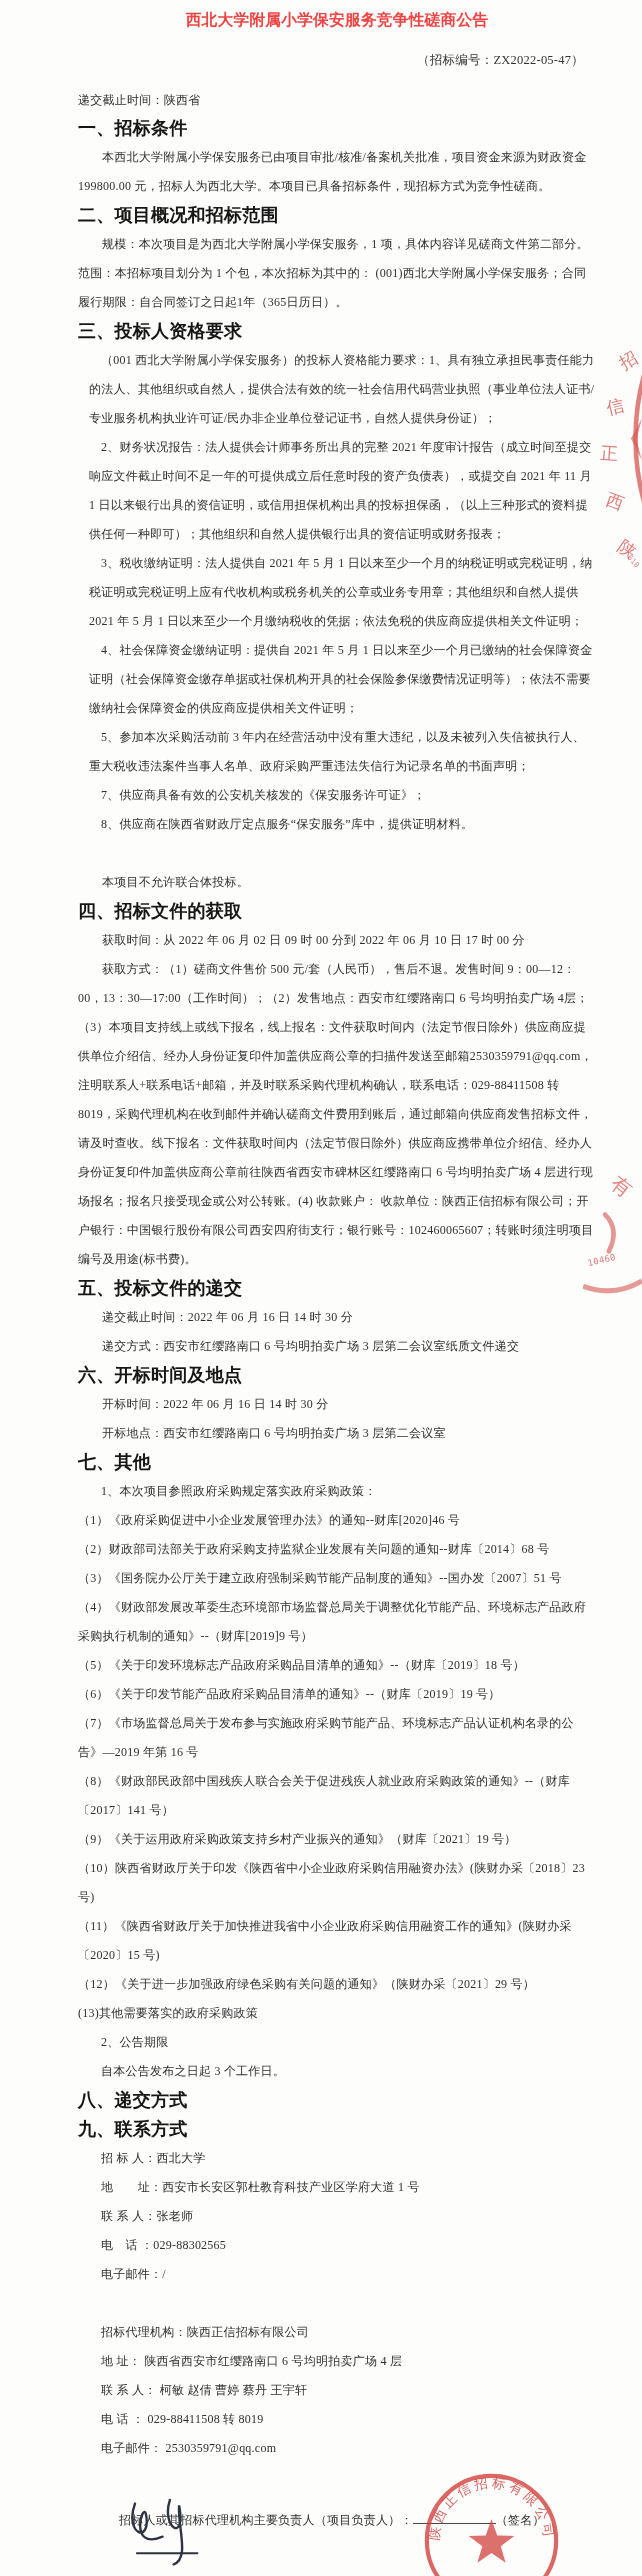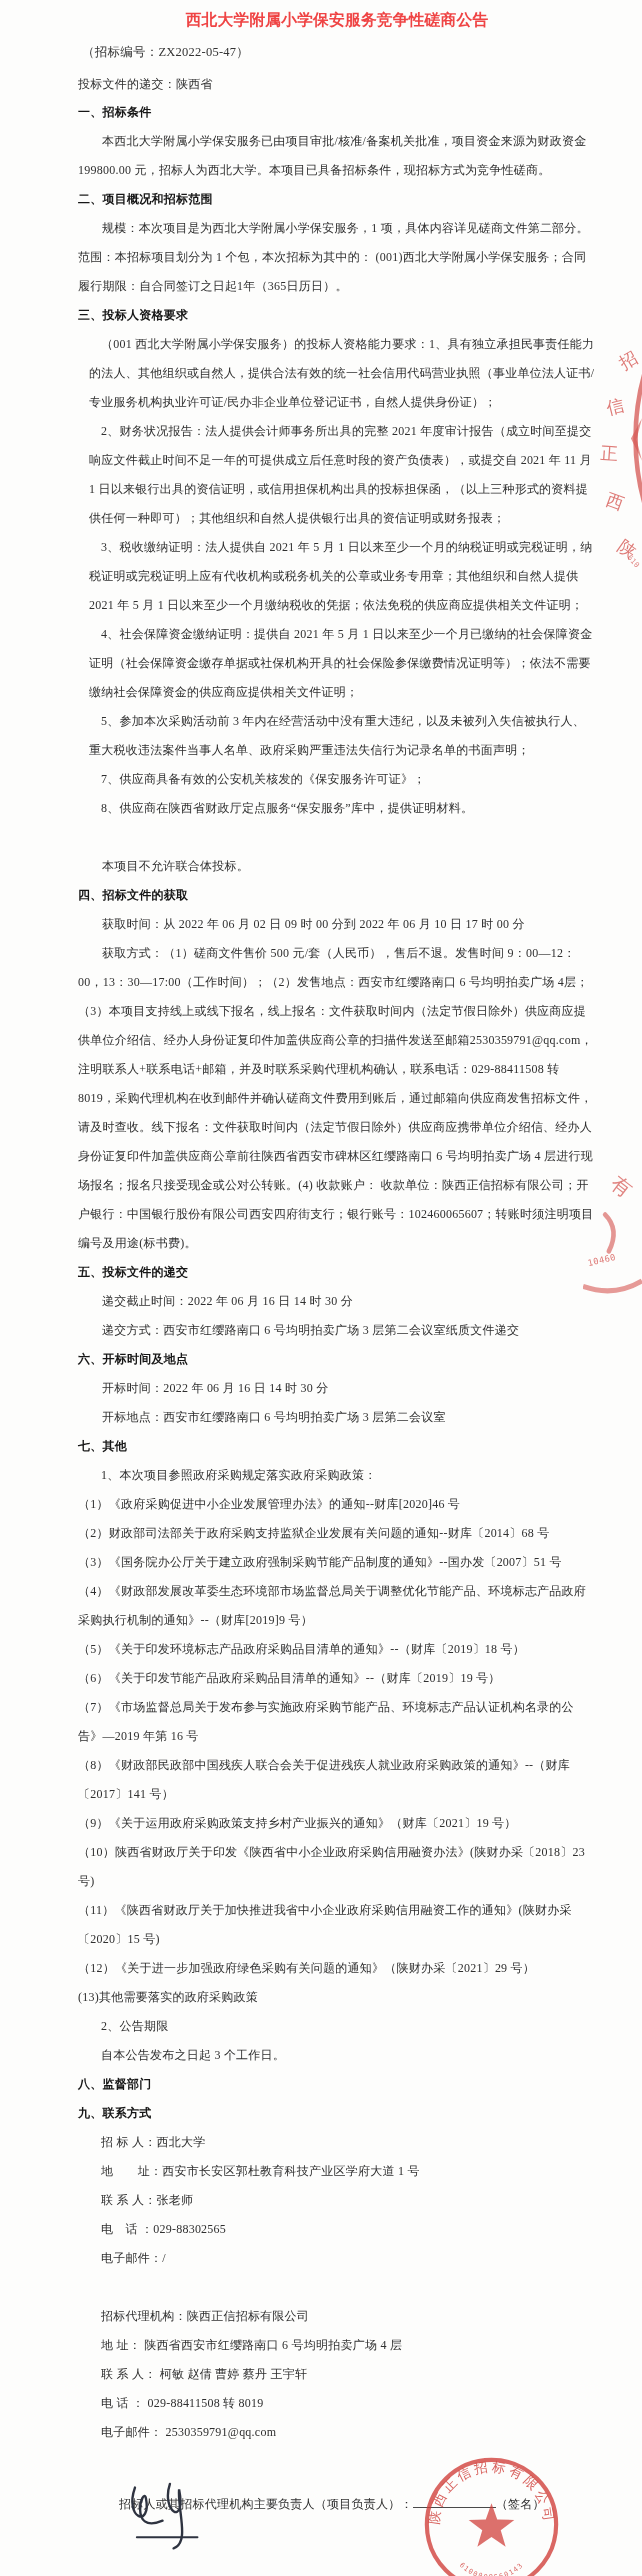--- a/index.html
+++ b/index.html
@@ -4,23 +4,23 @@
 <style>
   html,body{margin:0;padding:0;}
   body{background:#f2f2f0;font-family:"Liberation Serif",serif;}
   .page{
     position:relative;width:642px;min-height:2576px;margin:0 auto;
     background:#fdfdfc;overflow:hidden;box-sizing:border-box;
     color:#2f2f2f;font-size:12px;line-height:29px;letter-spacing:0.02em;
   }
   .content{padding:5.5px 46px 0 78px;}
   .doc-title{margin:0;text-align:center;font-size:15.7px;font-weight:700;color:#ef4444;line-height:28px;}
-  .doc-subtitle{margin:4px;text-align:left;font-size:12.5px;line-height:28px;color:#333;}
+  .doc-subtitle{margin:12px;text-align:right;font-size:12.5px;line-height:28px;color:#333;}
   .region-line{margin:0;line-height:28px;}
-  .sec{margin:0;font-family:"Liberation Sans",sans-serif;font-weight:700;font-size:12px;line-height:29px;color:#161616;}
+  .sec{margin:0;font-family:"Liberation Sans",sans-serif;font-weight:700;font-size:18px;line-height:29px;color:#161616;}
   .para{margin:0;text-indent:0;}
   .indent-1{text-indent:1em;margin-left:11px;}
   .indent-2{text-indent:2em;}
   .gap-top{margin-top:29px;}
   
   .sig-block{position:relative;margin-top:43px;height:199px;}
   .sig-line1{margin:0 0 0 41px;position:relative;z-index:1;}
   .u-line{display:inline-block;width:83px;height:12px;border-bottom:1.1px solid #4a4a4a;}
   
   .agency-seal{position:absolute;left:335px;top:-44px;width:157px;height:157px;z-index:2;opacity:.9;}
@@ -31,21 +31,21 @@
   .seal-red-fill{fill:#cf3a35;stroke:none;}
 </style>
 </head>
 <body>
 
 <div class="page">
   <div class="content">
 
     <p class="doc-title">西北大学附属小学保安服务竞争性磋商公告</p>
     <p class="doc-subtitle">（招标编号：ZX2022-05-47）</p>
-    <p class="region-line">投标文件的递交：陕西省</p>
+    <p class="region-line">递交截止时间：陕西省</p>
 
     <h2 class="sec">一、招标条件</h2>
     <p class="para indent-2">本西北大学附属小学保安服务已由项目审批/核准/备案机关批准，项目资金来源为财政资金199800.00 元，招标人为西北大学。本项目已具备招标条件，现招标方式为竞争性磋商。</p>
 
     <h2 class="sec">二、项目概况和招标范围</h2>
     <p class="para indent-2">规模：本次项目是为西北大学附属小学保安服务，1 项，具体内容详见磋商文件第二部分。</p>
     <p class="para">范围：本招标项目划分为 1 个包，本次招标为其中的： (001)西北大学附属小学保安服务；合同履行期限：自合同签订之日起1年（365日历日）。</p>
 
     <h2 class="sec">三、投标人资格要求</h2>
     <p class="para indent-1">（001 西北大学附属小学保安服务）的投标人资格能力要求：1、具有独立承担民事责任能力的法人、其他组织或自然人，提供合法有效的统一社会信用代码营业执照（事业单位法人证书/专业服务机构执业许可证/民办非企业单位登记证书，自然人提供身份证）；</p>
@@ -80,21 +80,21 @@
     <p class="para">（7）《市场监督总局关于发布参与实施政府采购节能产品、环境标志产品认证机构名录的公告》—2019 年第 16 号</p>
     <p class="para">（8）《财政部民政部中国残疾人联合会关于促进残疾人就业政府采购政策的通知》--（财库〔2017〕141 号）</p>
     <p class="para">（9）《关于运用政府采购政策支持乡村产业振兴的通知》（财库〔2021〕19 号）</p>
     <p class="para">（10）陕西省财政厅关于印发《陕西省中小企业政府采购信用融资办法》(陕财办采〔2018〕23 号)</p>
     <p class="para">（11）《陕西省财政厅关于加快推进我省中小企业政府采购信用融资工作的通知》(陕财办采〔2020〕15 号)</p>
     <p class="para">（12）《关于进一步加强政府绿色采购有关问题的通知》（陕财办采〔2021〕29 号）</p>
     <p class="para">(13)其他需要落实的政府采购政策</p>
     <p class="para indent-1">2、公告期限</p>
     <p class="para indent-1">自本公告发布之日起 3 个工作日。</p>
 
-    <h2 class="sec">八、监督部门</h2>
+    <h2 class="sec">八、递交方式</h2>
 
     <h2 class="sec">九、联系方式</h2>
     <p class="para indent-1">招 标 人：西北大学</p>
     <p class="para indent-1">地　　址：西安市长安区郭杜教育科技产业区学府大道 1 号</p>
     <p class="para indent-1">联 系 人：张老师</p>
     <p class="para indent-1">电　话 ：029-88302565</p>
     <p class="para indent-1">电子邮件：/</p>
     <p class="para indent-1 gap-top">招标代理机构：陕西正信招标有限公司</p>
     <p class="para indent-1">地 址： 陕西省西安市红缨路南口 6 号均明拍卖广场 4 层</p>
     <p class="para indent-1">联 系 人： 柯敏 赵倩 曹婷 蔡丹 王宇轩</p>

